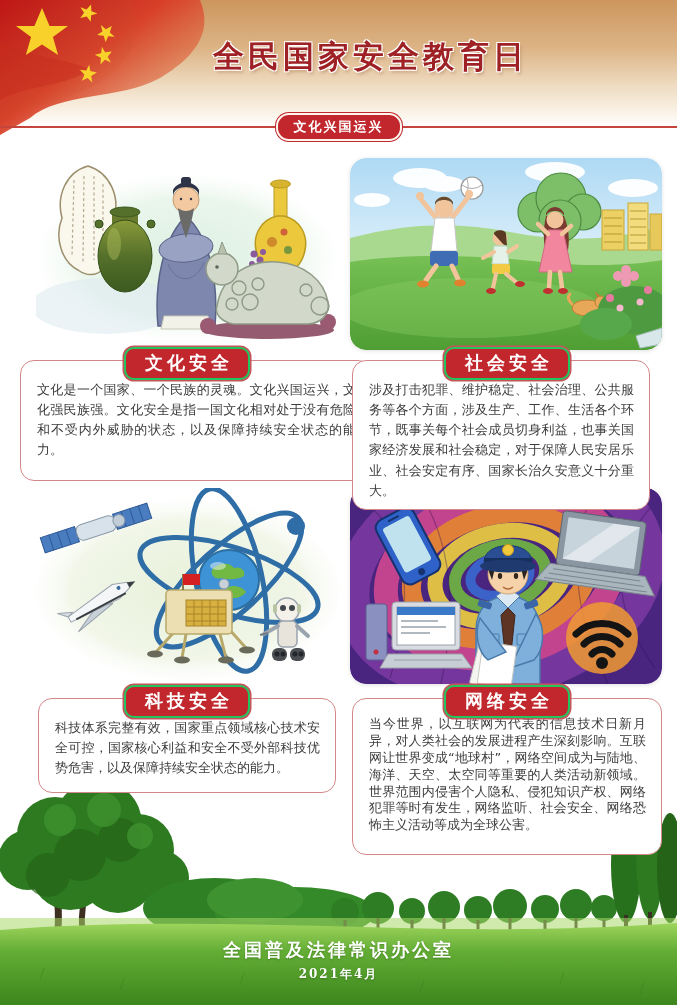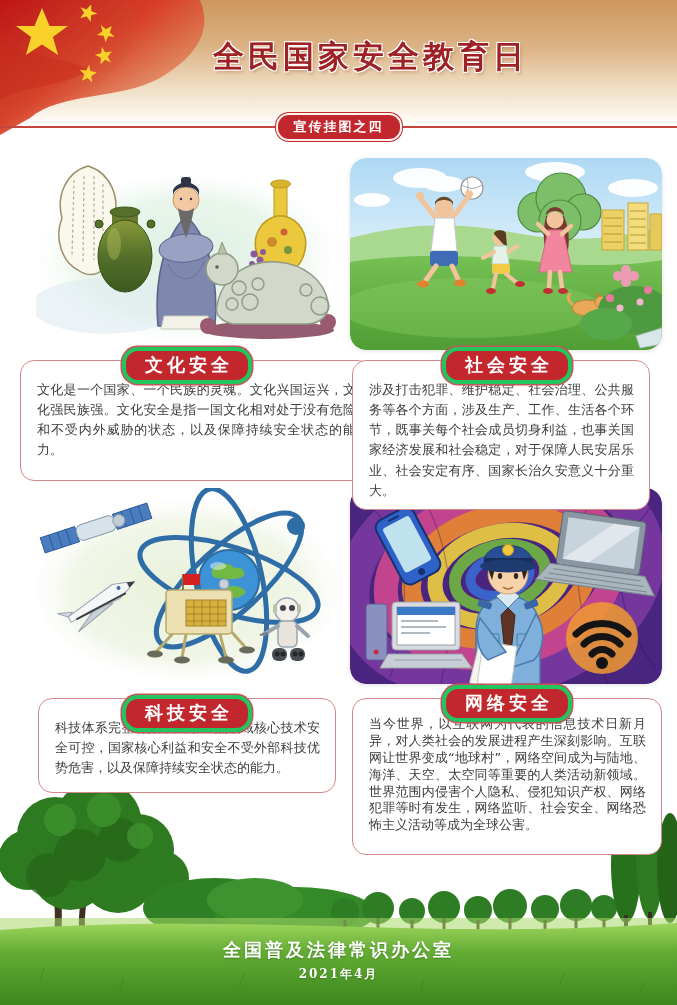--- a/index.html
+++ b/index.html
@@ -35,28 +35,28 @@
   #illus-culture{left:36px;top:156px;width:302px;height:190px;}
   #illus-society{left:350px;top:158px;width:312px;height:192px;}
   #illus-tech{left:34px;top:488px;width:308px;height:200px;}
   #illus-network{left:350px;top:488px;width:312px;height:196px;}
   .illus svg{display:block;width:100%;height:100%;}
   .rounded-illus svg{border-radius:16px;box-shadow:0 1px 4px rgba(0,0,0,.12);}
   
   .badge-row{position:absolute;display:flex;justify-content:center;z-index:3;}
   #badge-row-culture{left:38px;top:347px;width:298px;}
   #badge-row-society{left:352px;top:347px;width:310px;}
-  #badge-row-tech{left:38px;top:685px;width:298px;margin-top:10px;}
+  #badge-row-tech{left:38px;top:685px;width:298px;}
   #badge-row-network{left:352px;top:685px;width:310px;}
   .section-badge{
     background:#c1272d;color:#fff;
     font-family:Liberation Serif, serif;
     font-weight:700;font-size:18px;letter-spacing:4px;
-    padding:2px 15px 3px 19px;border-radius:16px;
-    border:4px solid #22c55e;box-shadow:0 0 0 1.5px #c5555a;white-space:nowrap;
+    padding:2px 15px 3px 19px;border-radius:10px;
+    border:2px solid #22c55e;box-shadow:0 0 0 1.5px #c5555a;white-space:nowrap;
   }
   
   .textbox{
     position:absolute;background:#fff;border:1.5px solid #d4878a;border-radius:14px;
     box-sizing:border-box;padding:19px 15px 8px 16px;
     color:#3c3c3c;font-size:13px;line-height:1.55;text-align:justify;z-index:2;
   }
   #box-culture{left:20px;top:360px;width:352px;min-height:121px;}
   #box-society{left:352px;top:360px;width:298px;min-height:149px;}
   #box-tech{left:38px;top:698px;width:298px;min-height:95px;}
@@ -99,21 +99,21 @@
           <path transform="translate(88,13) scale(0.9) rotate(20)" d="M0,-10 L2.9,-3.1 10,-3.1 4.2,1.2 6.2,8.1 0,4 -6.2,8.1 -4.2,1.2 -10,-3.1 -2.9,-3.1 Z"></path>
           <path transform="translate(106,33) scale(0.9) rotate(40)" d="M0,-10 L2.9,-3.1 10,-3.1 4.2,1.2 6.2,8.1 0,4 -6.2,8.1 -4.2,1.2 -10,-3.1 -2.9,-3.1 Z"></path>
           <path transform="translate(104,56) scale(0.9) rotate(60)" d="M0,-10 L2.9,-3.1 10,-3.1 4.2,1.2 6.2,8.1 0,4 -6.2,8.1 -4.2,1.2 -10,-3.1 -2.9,-3.1 Z"></path>
           <path transform="translate(88,74) scale(0.9) rotate(80)" d="M0,-10 L2.9,-3.1 10,-3.1 4.2,1.2 6.2,8.1 0,4 -6.2,8.1 -4.2,1.2 -10,-3.1 -2.9,-3.1 Z"></path>
         </g>
       </svg>
     </div>
     <h1 class="poster-title">全民国家安全教育日</h1>
     <div class="header-divider"></div>
   </div>
-  <div class="promo-badge">宣传挂图之四</div>
+  <div class="promo-badge">文化兴国运兴</div>
 
   <div class="illus" id="illus-culture">
     <svg viewBox="0 0 302 190">
       <defs>
         <radialGradient id="cuBg" cx="0.5" cy="0.5" r="0.55">
           <stop offset="0" stop-color="#def0e2"></stop>
           <stop offset="0.65" stop-color="#eaf6ec"></stop>
           <stop offset="1" stop-color="#ffffff" stop-opacity="0"></stop>
         </radialGradient>
         <linearGradient id="jarG" x1="0" y1="0" x2="0" y2="1">

